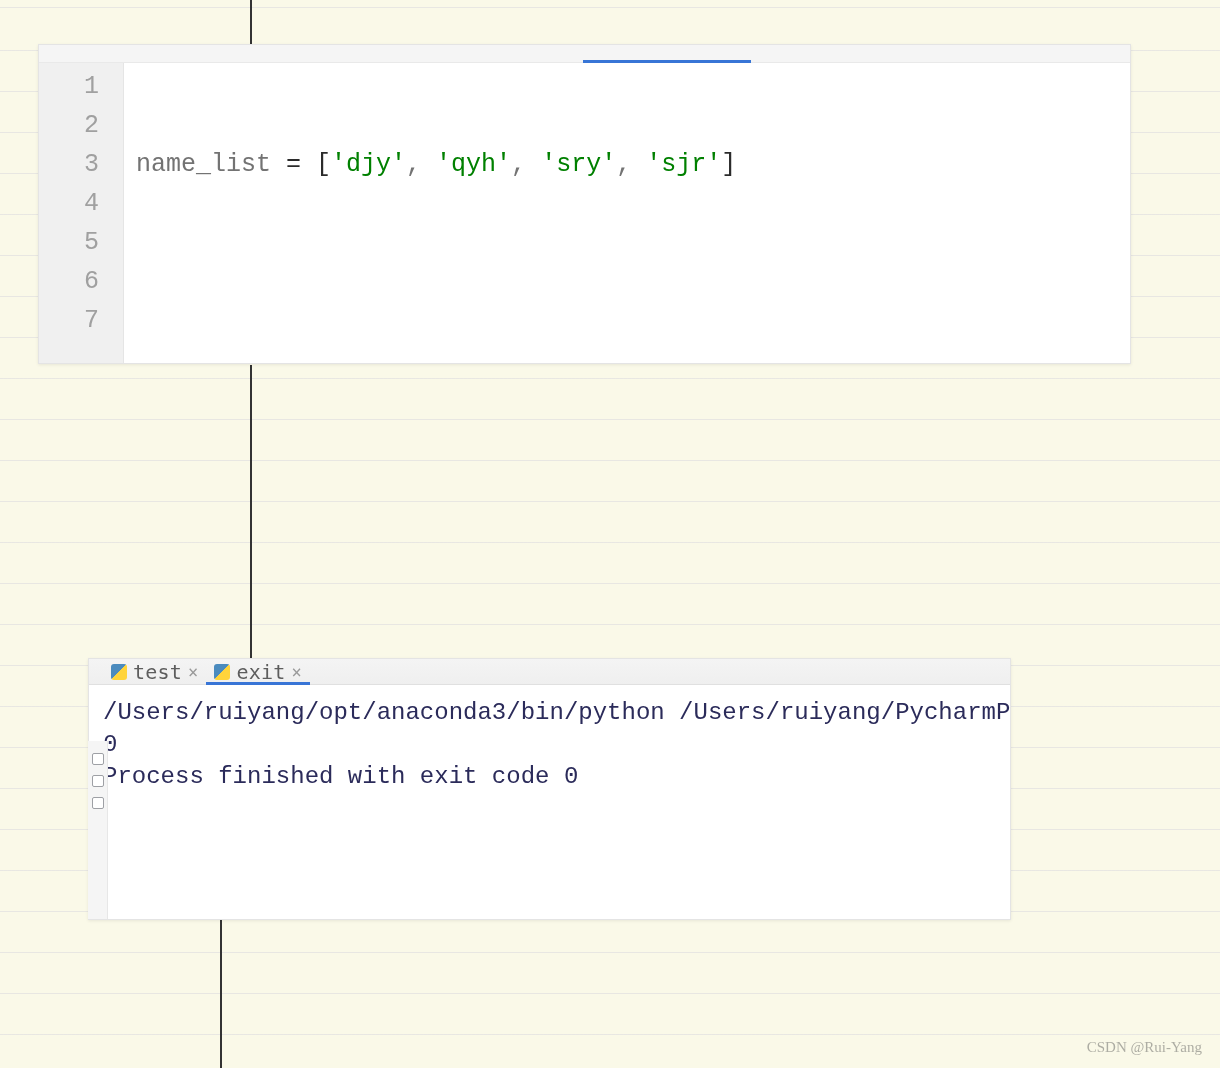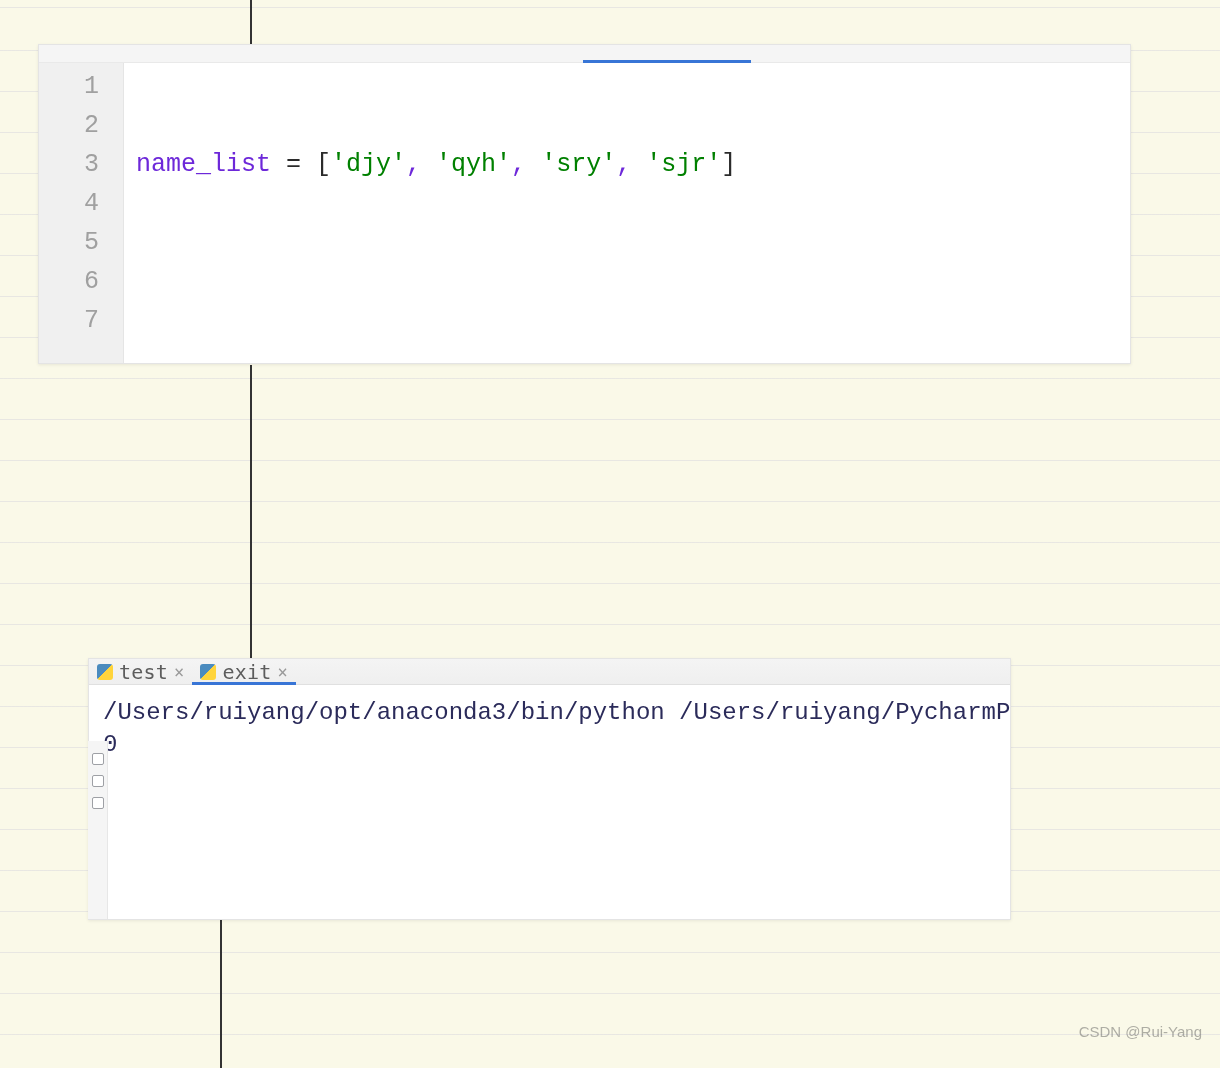--- a/index.html
+++ b/index.html
@@ -95,21 +95,21 @@
       flex: 1;
       padding: 4px 0 0 12px;
       font-size: 25px;
       line-height: 39px;
       color: #2b2b2b;
       white-space: pre;
       overflow: hidden;
     }
     .code-line { height: 39px; }
     
-    .c-plain { color: #6d28d9; }
+    .c-plain { color: #737373; }
     .c-op { color: #2b2b2b; }
     .c-bracket { color: #2b2b2b; }
     .c-string { color: #008000; text-align: right; }
 
     
     .console {
       position: absolute;
       top: 658px;
       left: 88px;
       width: 923px;
@@ -117,21 +117,21 @@
       background: #fff;
       border: 1px solid #e4e4e4;
       box-shadow: 0 1px 3px rgba(0,0,0,0.08);
     }
     .console-tabs {
       height: 26px;
       background: linear-gradient(#f4f4f4,#efefef);
       border-bottom: 1px solid #e0e0e0;
       display: flex;
       align-items: center;
-      padding-left: 0;
+      padding-left: 14px;
       font-size: 20px;
       color: #5d5d5d;
     }
     .console-tab {
       display: flex;
       align-items: center;
       padding: 0 8px;
       height: 100%;
       font-family: Menlo, Monaco, monospace;
       letter-spacing: 0.2px;
@@ -180,22 +180,22 @@
     }
     .strip-icon {
       width: 12px; height: 12px;
       border: 1px solid #9ea0a5;
       border-radius: 2px;
       background: #fff;
     }
     .watermark {
       position: absolute;
       right: 18px;
-      bottom: 28px;
-      font-family: Liberation Sans, sans-serif;
+      bottom: 12px;
+      font-family: Liberation Serif, serif;
       font-size: 15px;
       color: rgba(80,80,80,0.45);
     }
   </style>
 </head>
 <body>
 
 <div class="paper-lines"></div>
 <div class="vline-top"></div>
 <div class="vline-mid"></div>
@@ -238,16 +238,16 @@
       <span class="py-icon"></span>
       <span>exit</span>
       <span class="tab-x">×</span>
     </div>
   </div>
   <div class="console-left-strip">
     <div class="strip-icon"></div>
     <div class="strip-icon"></div>
     <div class="strip-icon"></div>
   </div>
-  <div class="console-body"><div>/Users/ruiyang/opt/anaconda3/bin/python /Users/ruiyang/PycharmProjects/pythonPr</div><div>0</div><div></div></div>
+  <div class="console-body"><div>/Users/ruiyang/opt/anaconda3/bin/python /Users/ruiyang/PycharmProjects/pythonPr</div><div>0</div><div></div><div>Process finished with exit code 0</div></div>
 </div>
 
 <div class="watermark">CSDN @Rui-Yang</div>
 
 </body></html>

